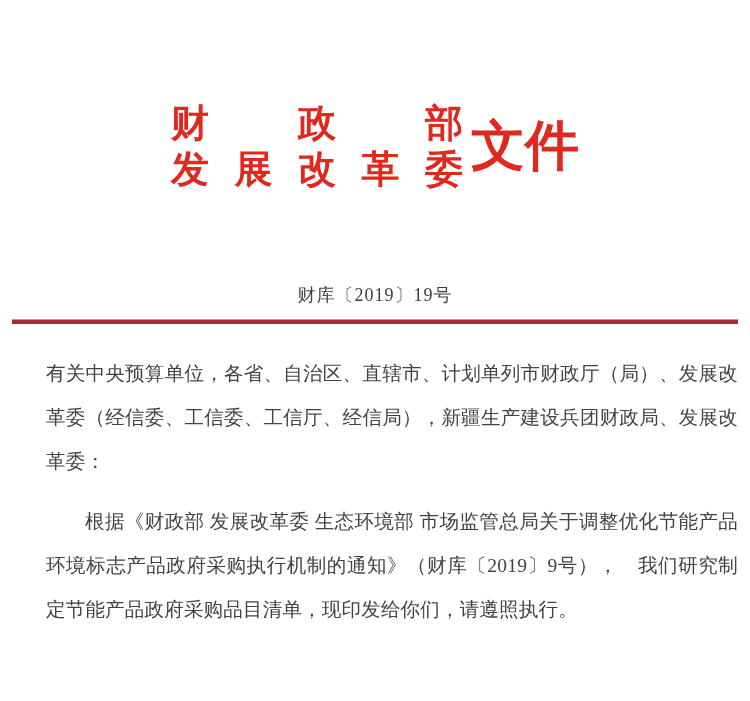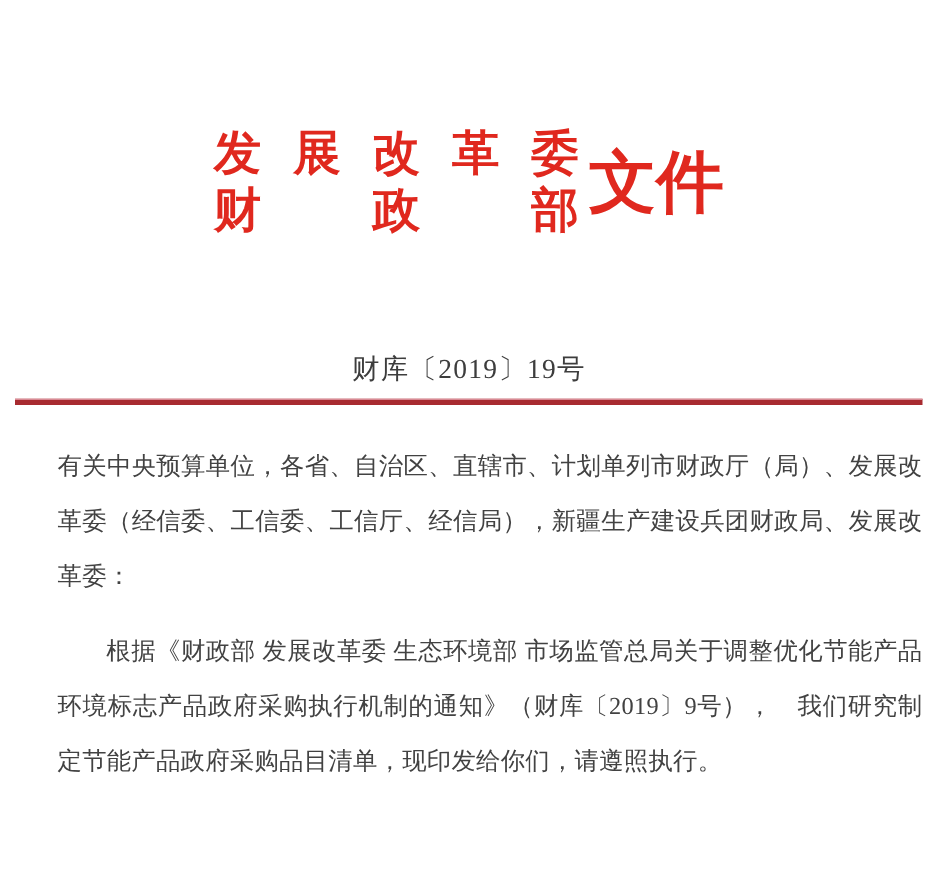--- a/index.html
+++ b/index.html
@@ -48,21 +48,21 @@
     font-size: 54px;
     line-height: 54px;
     font-weight: bold;
     color: var(--header-red);
     font-family: Liberation Serif, serif;
   }
   
   .doc-number {
     margin-top: 90px;
     text-align: center;
-    font-size: 22px;
+    font-size: 18px;
     line-height: 26px;
     color: #3d3d3d;
     letter-spacing: 1px;
   }
   
   .red-rule {
     margin: 11px auto 0 auto;
     width: 726px;
     height: 5px;
     background: var(--rule-red);
@@ -96,22 +96,22 @@
     text-indent: 2em;
   }
 </style>
 </head>
 <body>
 
 <div class="page">
 
   <div class="letterhead">
     <div class="agency">
+      <div class="agency-line">财政部</div>
       <div class="agency-line">发展改革委</div>
-      <div class="agency-line">财政部</div>
     </div>
     <div class="wenjian">文件</div>
   </div>
 
   <div class="doc-number">财库〔2019〕19号</div>
 
   <div class="red-rule"></div>
 
 
   <p class="para salutation">有关中央预算单位，各省、自治区、直辖市、计划单列市财政厅（局）、发展改革委（经信委、工信委、工信厅、经信局），新疆生产建设兵团财政局、发展改革委：</p>

